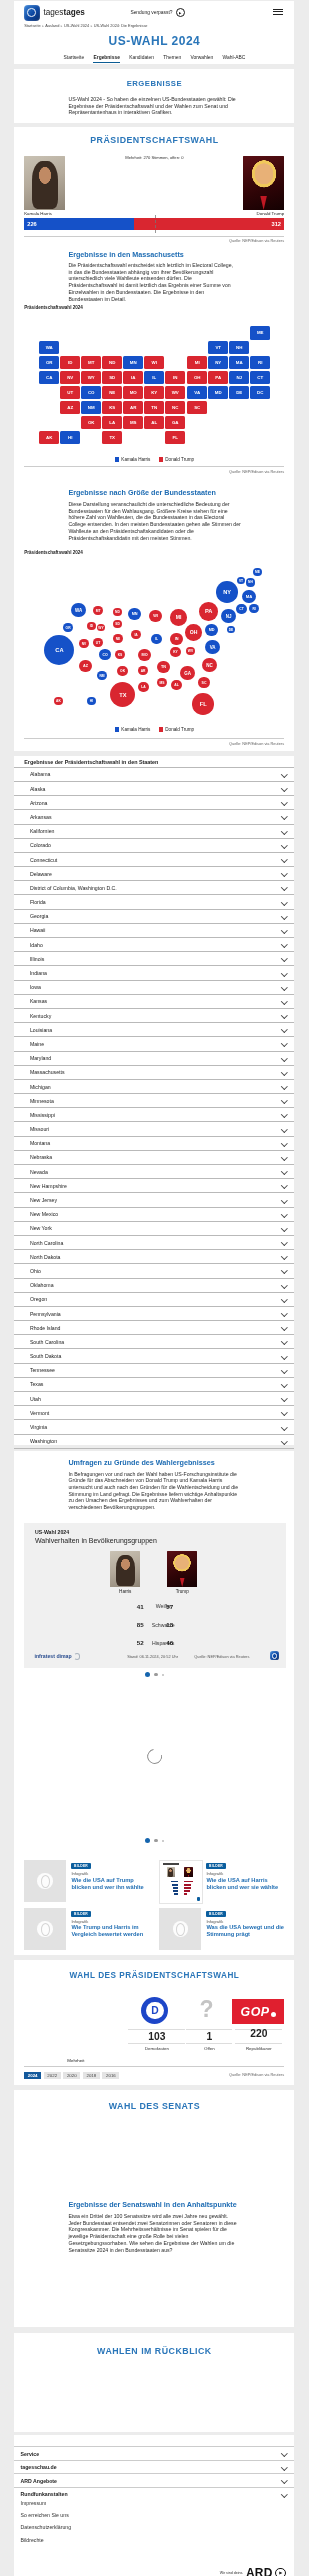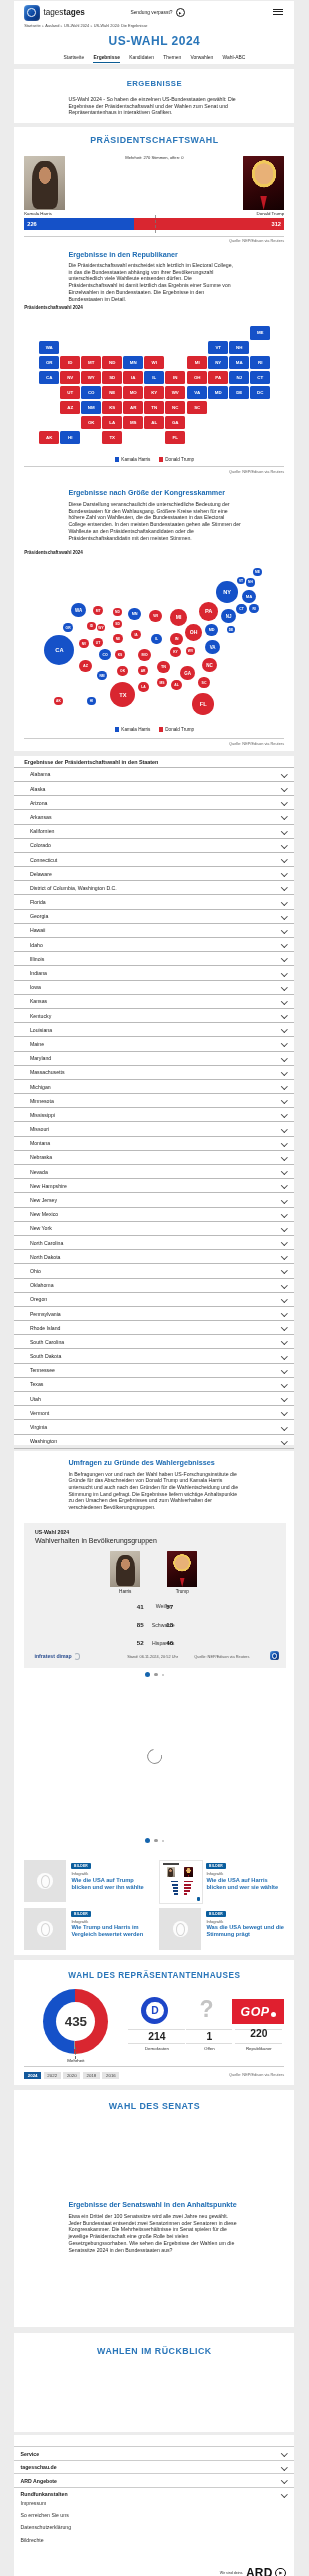--- a/index.html
+++ b/index.html
@@ -137,21 +137,21 @@
         <span>226</span>
       </div>
     <div class="rep" style="width:58%">
         <span>312</span>
       </div>
     <div class="abs maj-mark" style="left:50.2%;top:-3.1px;height:18.5px"></div>
   </div>
   <div class="abs divider" style="top:109px"></div>
   <div class="abs source" style="top:111px">Quelle: NEP/Edison via Reuters</div>
 
-  <div class="abs sub-head" style="left:54px;top:123px">Ergebnisse in den Republikaner</div>
+  <div class="abs sub-head" style="left:54px;top:123px">Ergebnisse in den Massachusetts</div>
   <div class="abs body-text" style="left:54px;top:135px;width:170px">Die Präsidentschaftswahl entscheidet sich letztlich im Electoral College, in das die Bundesstaaten abhängig von ihrer Bevölkerungszahl unterschiedlich viele Wahlleute entsenden dürfen. Die Präsidentschaftswahl ist damit letztlich das Ergebnis einer Summe von Einzelwahlen in den Bundesstaaten. Die Ergebnisse in den Bundesstaaten im Detail.</div>
   <div class="abs bold" style="left:9.8px;top:178px;font-size:4.6px">Präsidentschaftswahl 2024</div>
 
   <div class="abs" id="geo-map" style="left:0;top:192px;width:280px;height:135px">
       <div class="tile" style="left: 236px; top: 7.2px; background: rgb(21, 81, 200);">ME</div>
       <div class="tile" style="left: 25px; top: 22px; background: rgb(21, 81, 200);">WA</div>
       <div class="tile" style="left: 194px; top: 22px; background: rgb(21, 81, 200);">VT</div>
       <div class="tile" style="left: 215px; top: 22px; background: rgb(21, 81, 200);">NH</div>
       <div class="tile" style="left: 25px; top: 37px; background: rgb(21, 81, 200);">OR</div>
       <div class="tile" style="left: 46px; top: 37px; background: rgb(217, 38, 48);">ID</div>
@@ -201,21 +201,21 @@
       <div class="tile" style="left: 88px; top: 112px; background: rgb(217, 38, 48);">TX</div>
       <div class="tile" style="left: 151px; top: 112px; background: rgb(217, 38, 48);">FL</div>
     </div>
   <div class="abs legend" style="top:330px">
     <span><span class="sw" style="background:#1551c8"></span><span>Kamala Harris</span></span>
     <span><span class="sw" style="background:#d92630"></span><span>Donald Trump</span></span>
   </div>
   <div class="abs divider" style="top:339px"></div>
   <div class="abs source" style="top:342px">Quelle: NEP/Edison via Reuters</div>
 
-  <div class="abs sub-head" style="left:54px;top:361px">Ergebnisse nach Größe der Kongresskammer</div>
+  <div class="abs sub-head" style="left:54px;top:361px">Ergebnisse nach Größe der Bundesstaaten</div>
   <div class="abs body-text" style="left:54px;top:374px;width:173px">Diese Darstellung veranschaulicht die unterschiedliche Bedeutung der Bundesstaaten für den Wahlausgang. Größere Kreise stehen für eine höhere Zahl von Wahlleuten, die die Bundesstaaten in das Electoral College entsenden. In den meisten Bundesstaaten gehen alle Stimmen der Wahlleute an den Präsidentschaftskandidaten oder die Präsidentschaftskandidatin mit den meisten Stimmen.</div>
   <div class="abs bold" style="left:9.8px;top:423px;font-size:4.6px">Präsidentschaftswahl 2024</div>
 
   <div class="abs" id="bubble-map" style="left:0;top:438px;width:280px;height:159px">
       <div class="bubble" style="left: 239px; top: 3.1px; width: 8.2px; height: 8.2px; background: rgb(21, 81, 200); font-size: 3.3px;">ME</div>
       <div class="bubble" style="left: 223px; top: 12px; width: 7.2px; height: 7.2px; background: rgb(21, 81, 200); font-size: 3.3px;">VT</div>
       <div class="bubble" style="left: 232px; top: 13.4px; width: 8.2px; height: 8.2px; background: rgb(21, 81, 200); font-size: 3.3px;">NH</div>
       <div class="bubble" style="left: 202px; top: 16px; width: 21.6px; height: 21.6px; background: rgb(21, 81, 200); font-size: 5.7px;">NY</div>
       <div class="bubble" style="left: 228px; top: 25px; width: 13.4px; height: 13.4px; background: rgb(21, 81, 200); font-size: 4.2px;">MA</div>
       <div class="bubble" style="left: 222px; top: 39px; width: 10.3px; height: 10.3px; background: rgb(21, 81, 200); font-size: 3.3px;">CT</div>
@@ -572,44 +572,38 @@
       <div class="abs ph-img" style="left: 145px; top: 48px; width: 42px; height: 42px;">
         <span class="ph-globe"></span>
       </div>
       <span class="abs badge" style="left: 192px; top: 51px;">BILDER</span>
       <div class="abs kicker" style="left: 192px; top: 59px;">Infografik</div>
       <div class="abs teaser-title" style="left: 192px; top: 64px; width: 78px;">Was die USA bewegt und die Stimmung prägt</div>
     </div>
 </div>
 
 <div class="card" style="top:1960px;height:125px">
-  <div class="abs sec-title" style="top:11.3px;font-size:8.2px">WAHL DES REPRÄSENTANTENHAUSES</div>
-  <div class="abs donut" style="left:29px;top:29px;width:65px;height:65px">
-    <div class="donut-hole" style="left:13px;top:13px;width:39px;height:39px">
-        <span>435</span>
-      </div>
-    <div class="abs" style="left:32px;top:58px;height:12.4px;border-left:1px dashed #666"></div>
-  </div>
+  <div class="abs sec-title" style="top:11.3px;font-size:8.2px">WAHL DES PRÄSIDENTSCHAFTSWAHL</div>
   <div class="abs ctr" style="left:29px;top:98px;width:65px;font-size:4.4px">Mehrheit</div>
 
   <div class="abs dlogo" style="left:127px;top:37px;width:27px;height:27px">
       <span class="inner">
         <span>D</span>
       </span>
     </div>
   <div class="abs qmark" style="left:185px;top:38px"><span>?</span></div>
   <div class="abs gop" style="left:218px;top:39px;width:52px;height:25px">
       <span>GOP</span>
       <span class="reg"></span>
     </div>
 
   <div class="abs seat-line" style="left:114px;top:69px;width:57px"></div>
   <div class="abs seat-line" style="left:172px;top:69px;width:46px"></div>
   <div class="abs seat-line" style="left:221px;top:69px;width:47px"></div>
-  <div class="abs seat-num" style="left:114px;top:71px;width:57px">214</div>
+  <div class="abs seat-num" style="left:114px;top:71px;width:57px">103</div>
   <div class="abs seat-num" style="left:172px;top:71px;width:46px">1</div>
   <div class="abs seat-num" style="left:221px;top:68px;width:47px">220</div>
   <div class="abs seat-line" style="left:114px;top:83px;width:57px"></div>
   <div class="abs seat-line" style="left:172px;top:83px;width:46px"></div>
   <div class="abs seat-line" style="left:221px;top:83px;width:47px"></div>
   <div class="abs seat-lbl" style="left:114px;top:86px;width:57px">Demokraten</div>
   <div class="abs seat-lbl" style="left:172px;top:86px;width:46px">Offen</div>
   <div class="abs seat-lbl" style="left:221px;top:86px;width:47px">Republikaner</div>
 
   <div class="abs divider" style="top:106px"></div>

